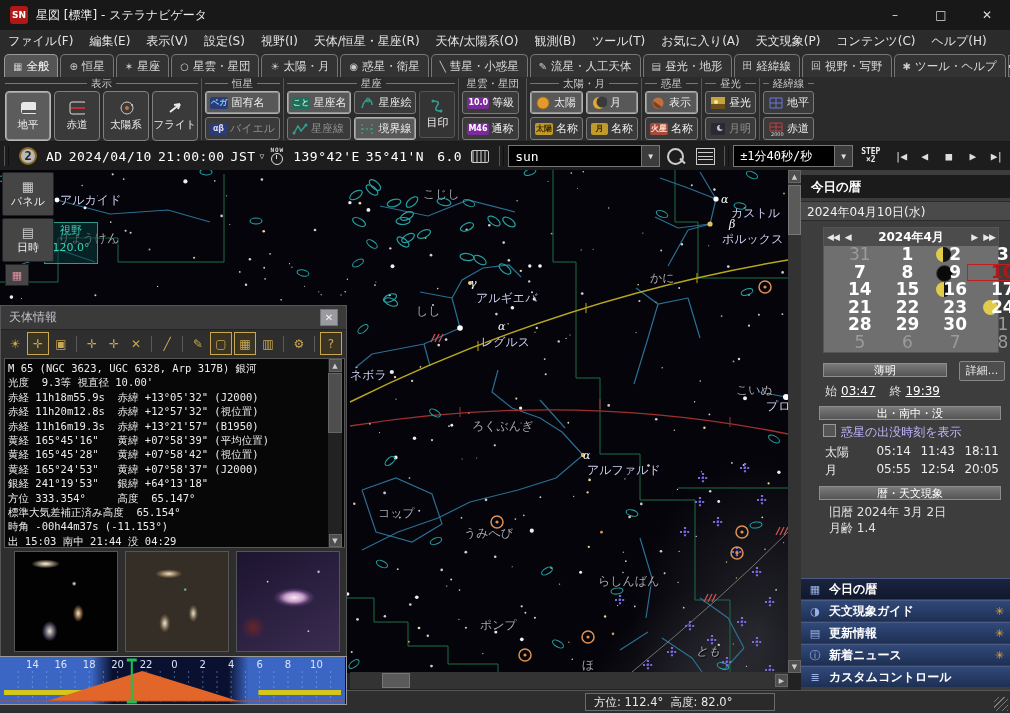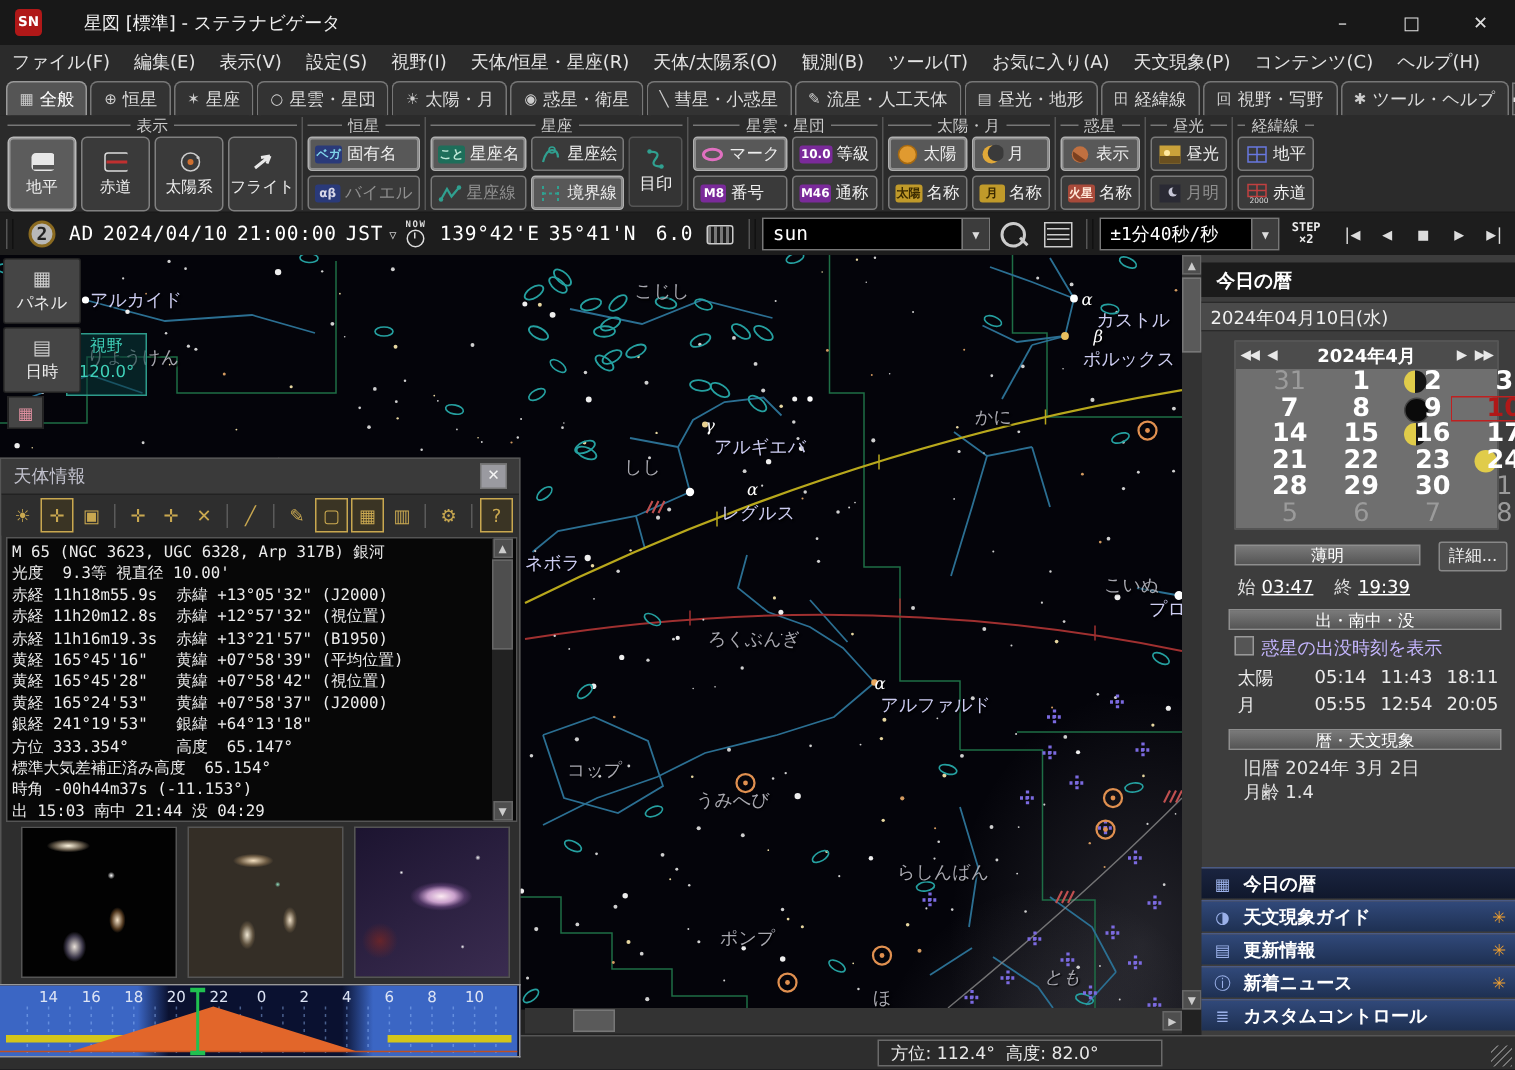--- a/index.html
+++ b/index.html
@@ -1,21 +1,21 @@
 <!DOCTYPE html>
 <html><head>
 <meta charset="utf-8">
 <style>
   html,body{margin:0;padding:0;background:#222;}
   body{width:1010px;height:713px;position:relative;overflow:hidden;
        font-family:"DejaVu Sans","Liberation Sans",sans-serif;color:#e8e8e8;
        -webkit-font-smoothing:none;}
   
   #titlebar{position:absolute;left:0;top:0;width:1010px;height:30px;background:#181818;
-    display:flex;align-items:center;border-bottom:1px solid #000;gap:20px;}
+    display:flex;align-items:center;border-bottom:1px solid #000;}
   #app-icon{width:18px;height:18px;margin:0 8px 0 10px;background:#b01818;border-radius:3px;
     display:flex;align-items:center;justify-content:center;color:#fff;font-size:9px;font-weight:bold;}
   #title-text{font-size:12px;color:#f0f0f0;}
   #win-btns{margin-left:auto;display:flex;height:30px;}
   .winbtn{width:46px;height:30px;line-height:30px;text-align:center;color:#ddd;font-size:12px;}
   
   #menubar{position:absolute;left:0;top:30px;width:1010px;height:22px;background:#2b2b2b;
     display:flex;align-items:center;font-size:12px;}
   .menu-item{padding:0 8px;color:#e4e4e4;white-space:nowrap;}
   
@@ -371,34 +371,20 @@
               <circle cx="12" cy="13" r="1.5" fill="#30a090"></circle>
             </svg>
           </span>
           <span>目印</span>
         </div>
       </div>
     </div>
     <div class="rgroup">
       <div class="rtitle">星雲・星団</div>
       <div class="rbody">
-        <div class="rcol">
-          <div class="smbtn sel">
-            <span class="micon">
-              <svg width="16" height="12">
-                <ellipse cx="8" cy="6" rx="6" ry="3.5" fill="none" stroke="#e070c0" stroke-width="2"></ellipse>
-              </svg>
-            </span>
-            <span>マーク</span>
-          </div>
-          <div class="smbtn">
-            <span class="badge" style="background: rgb(122, 42, 154); color: rgb(255, 255, 255);">M8</span>
-            <span>番号</span>
-          </div>
-        </div>
         <div class="rcol">
           <div class="smbtn">
             <span class="badge" style="background: rgb(122, 42, 154); color: rgb(255, 255, 255);">10.0</span>
             <span>等級</span>
           </div>
           <div class="smbtn">
             <span class="badge" style="background: rgb(122, 42, 154); color: rgb(255, 255, 255);">M46</span>
             <span>通称</span>
           </div>
         </div>

